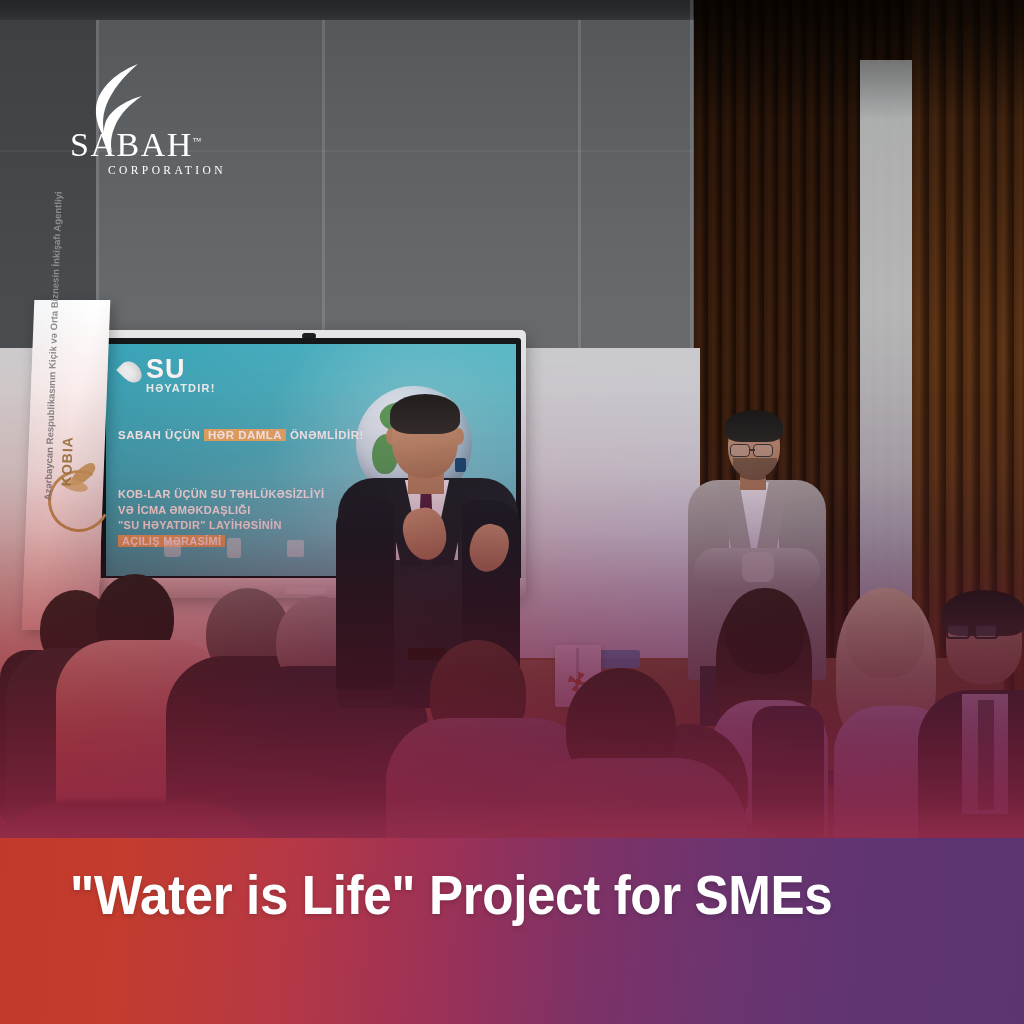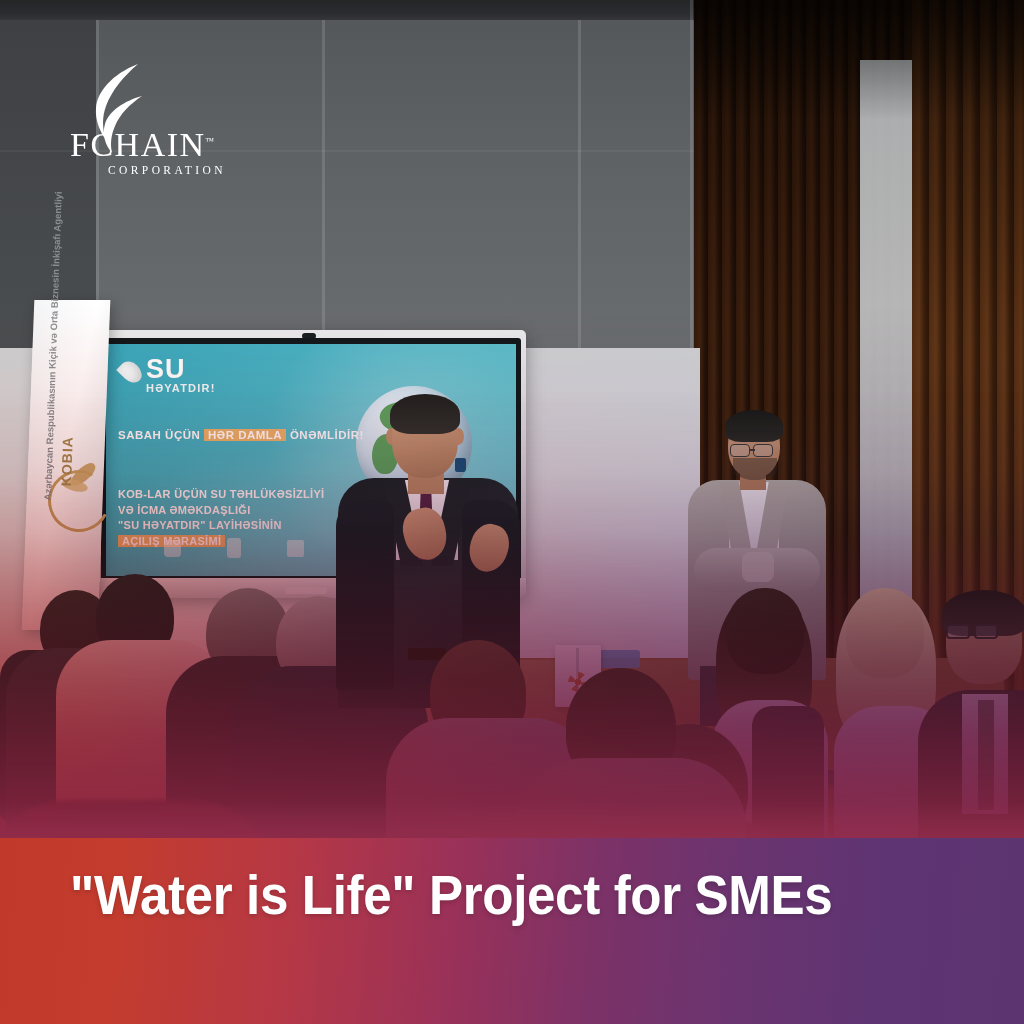--- a/index.html
+++ b/index.html
@@ -573,19 +573,19 @@
   <div class="grad-solid-fade"></div>
   <div class="grad-solid"></div>
 
   <div class="logo">
     <div class="flame">
       <svg viewBox="0 0 62 92" width="62" height="92" aria-hidden="true">
         <path d="M54 2 C40 14, 28 28, 22 44 C18 55, 18 66, 22 78 C16 70, 11 58, 12 46 C13 30, 28 12, 54 2 Z" fill="#ffffff"></path>
         <path d="M58 34 C46 42, 36 52, 31 64 C27 73, 26 82, 28 91 C21 83, 18 72, 21 62 C25 49, 40 39, 58 34 Z" fill="#ffffff"></path>
       </svg>
     </div>
-    <div class="logo-word"><span>FCHAIN</span><span class="logo-tm">™</span></div>
+    <div class="logo-word"><span>SABAH</span><span class="logo-tm">™</span></div>
     <div class="logo-sub">CORPORATION</div>
   </div>
 
   <div class="title"><span class="q">"Water is Life"</span><span> Project for SMEs</span></div>
 
 </div>
 
 </body></html>

